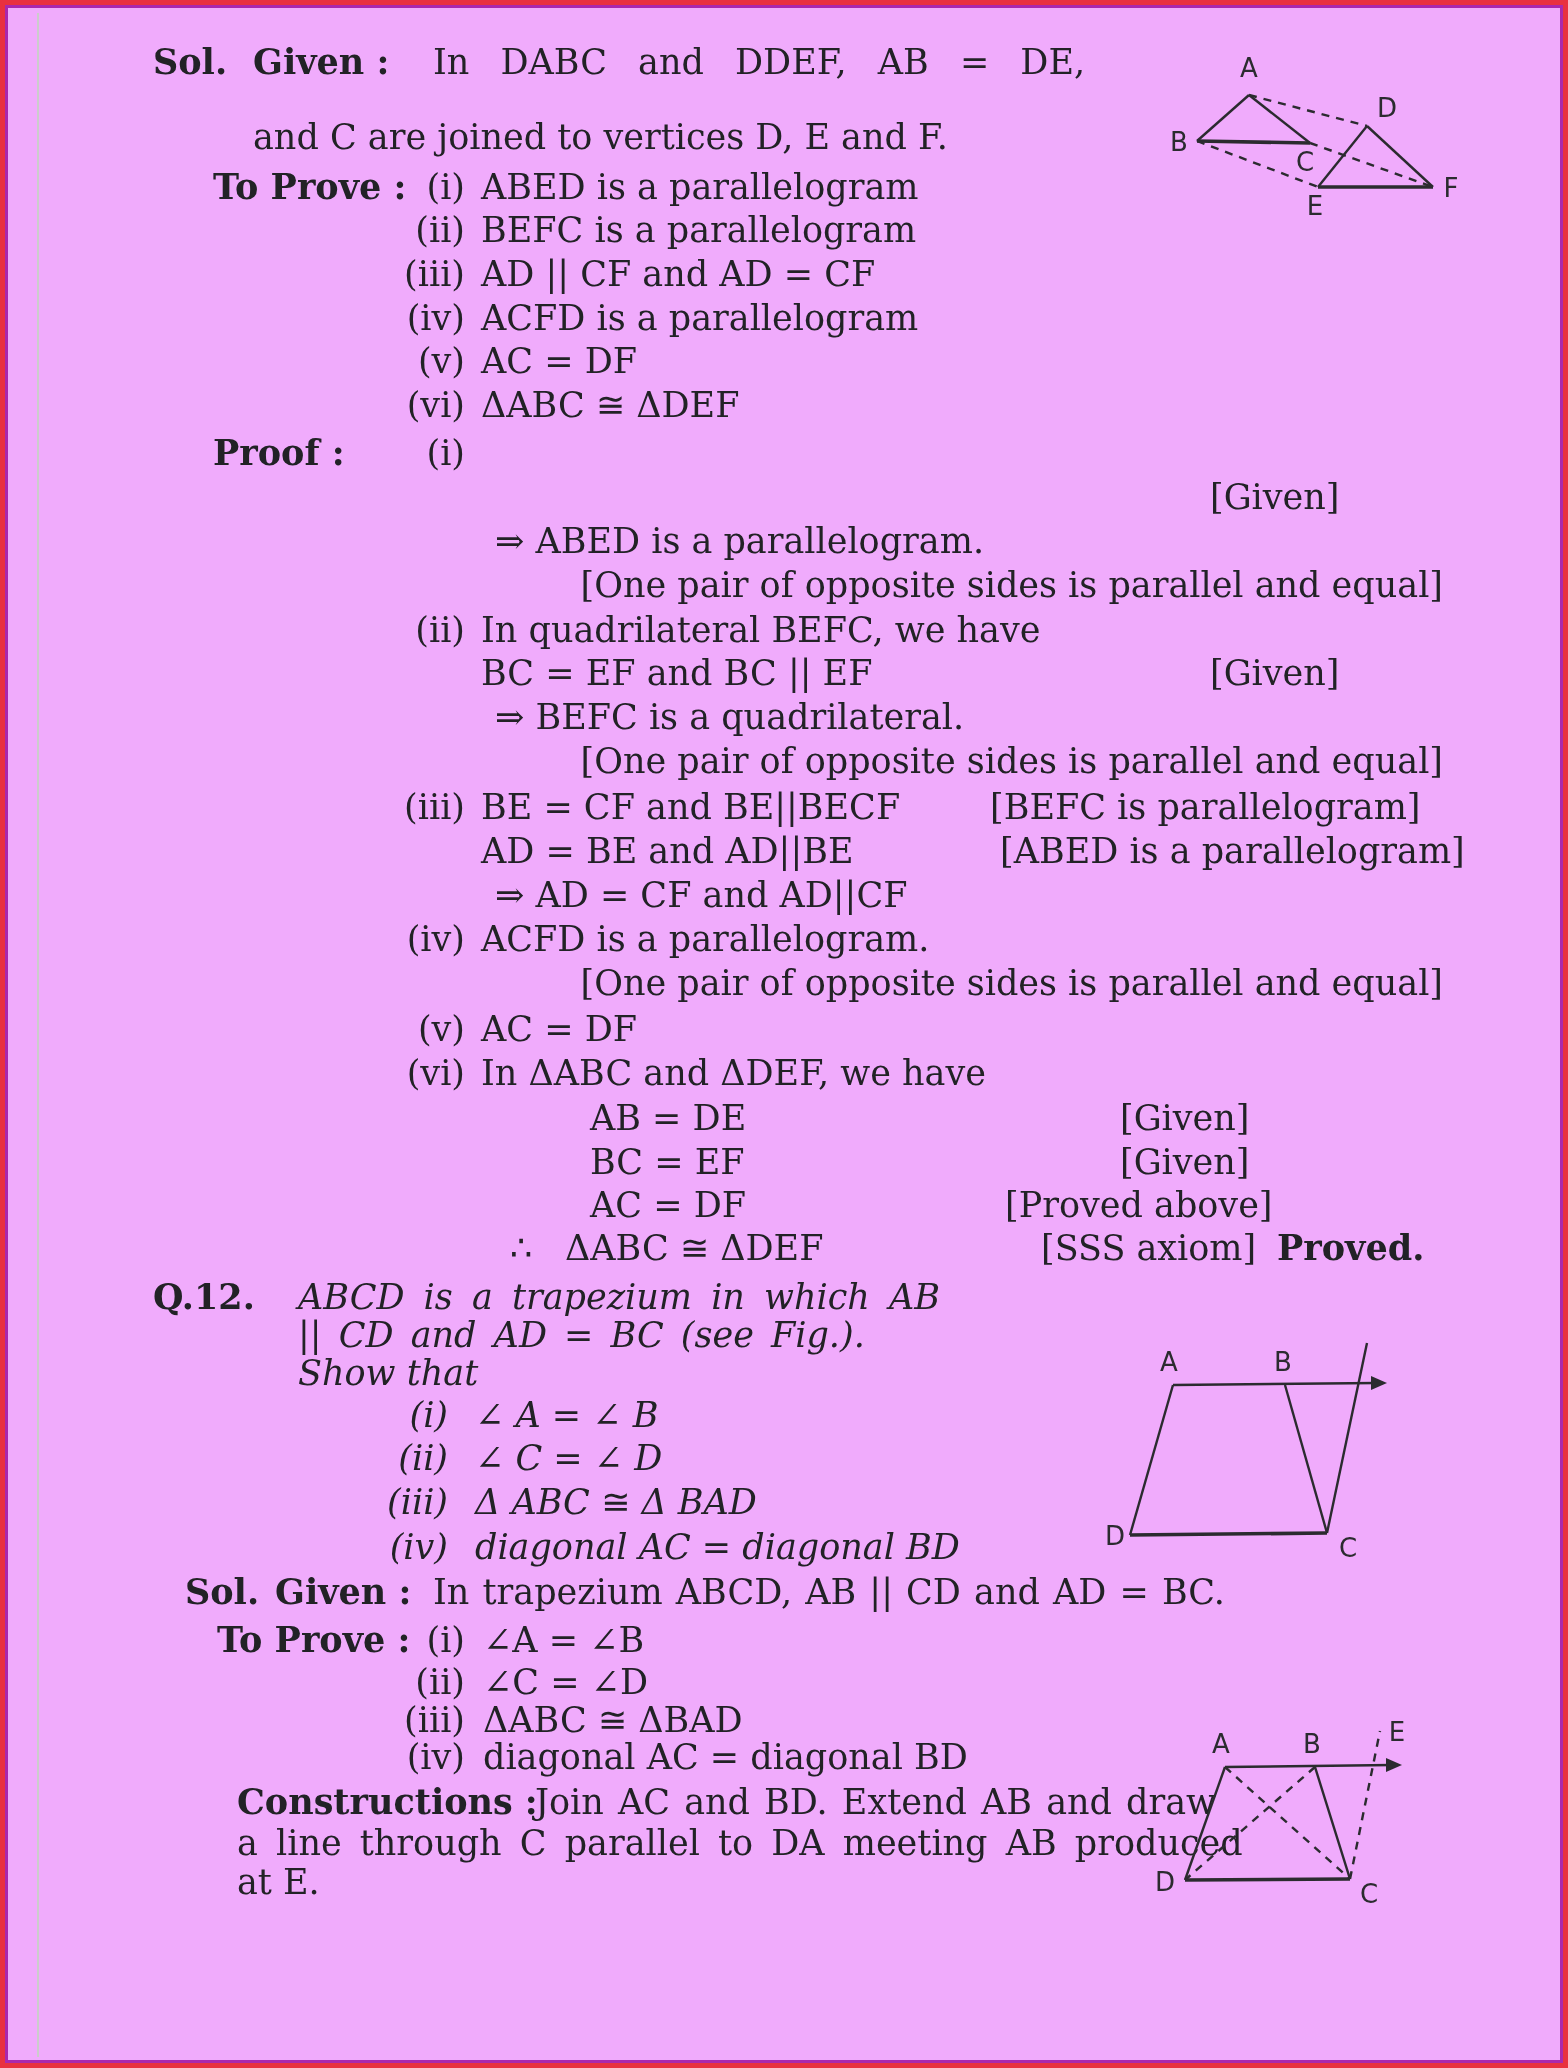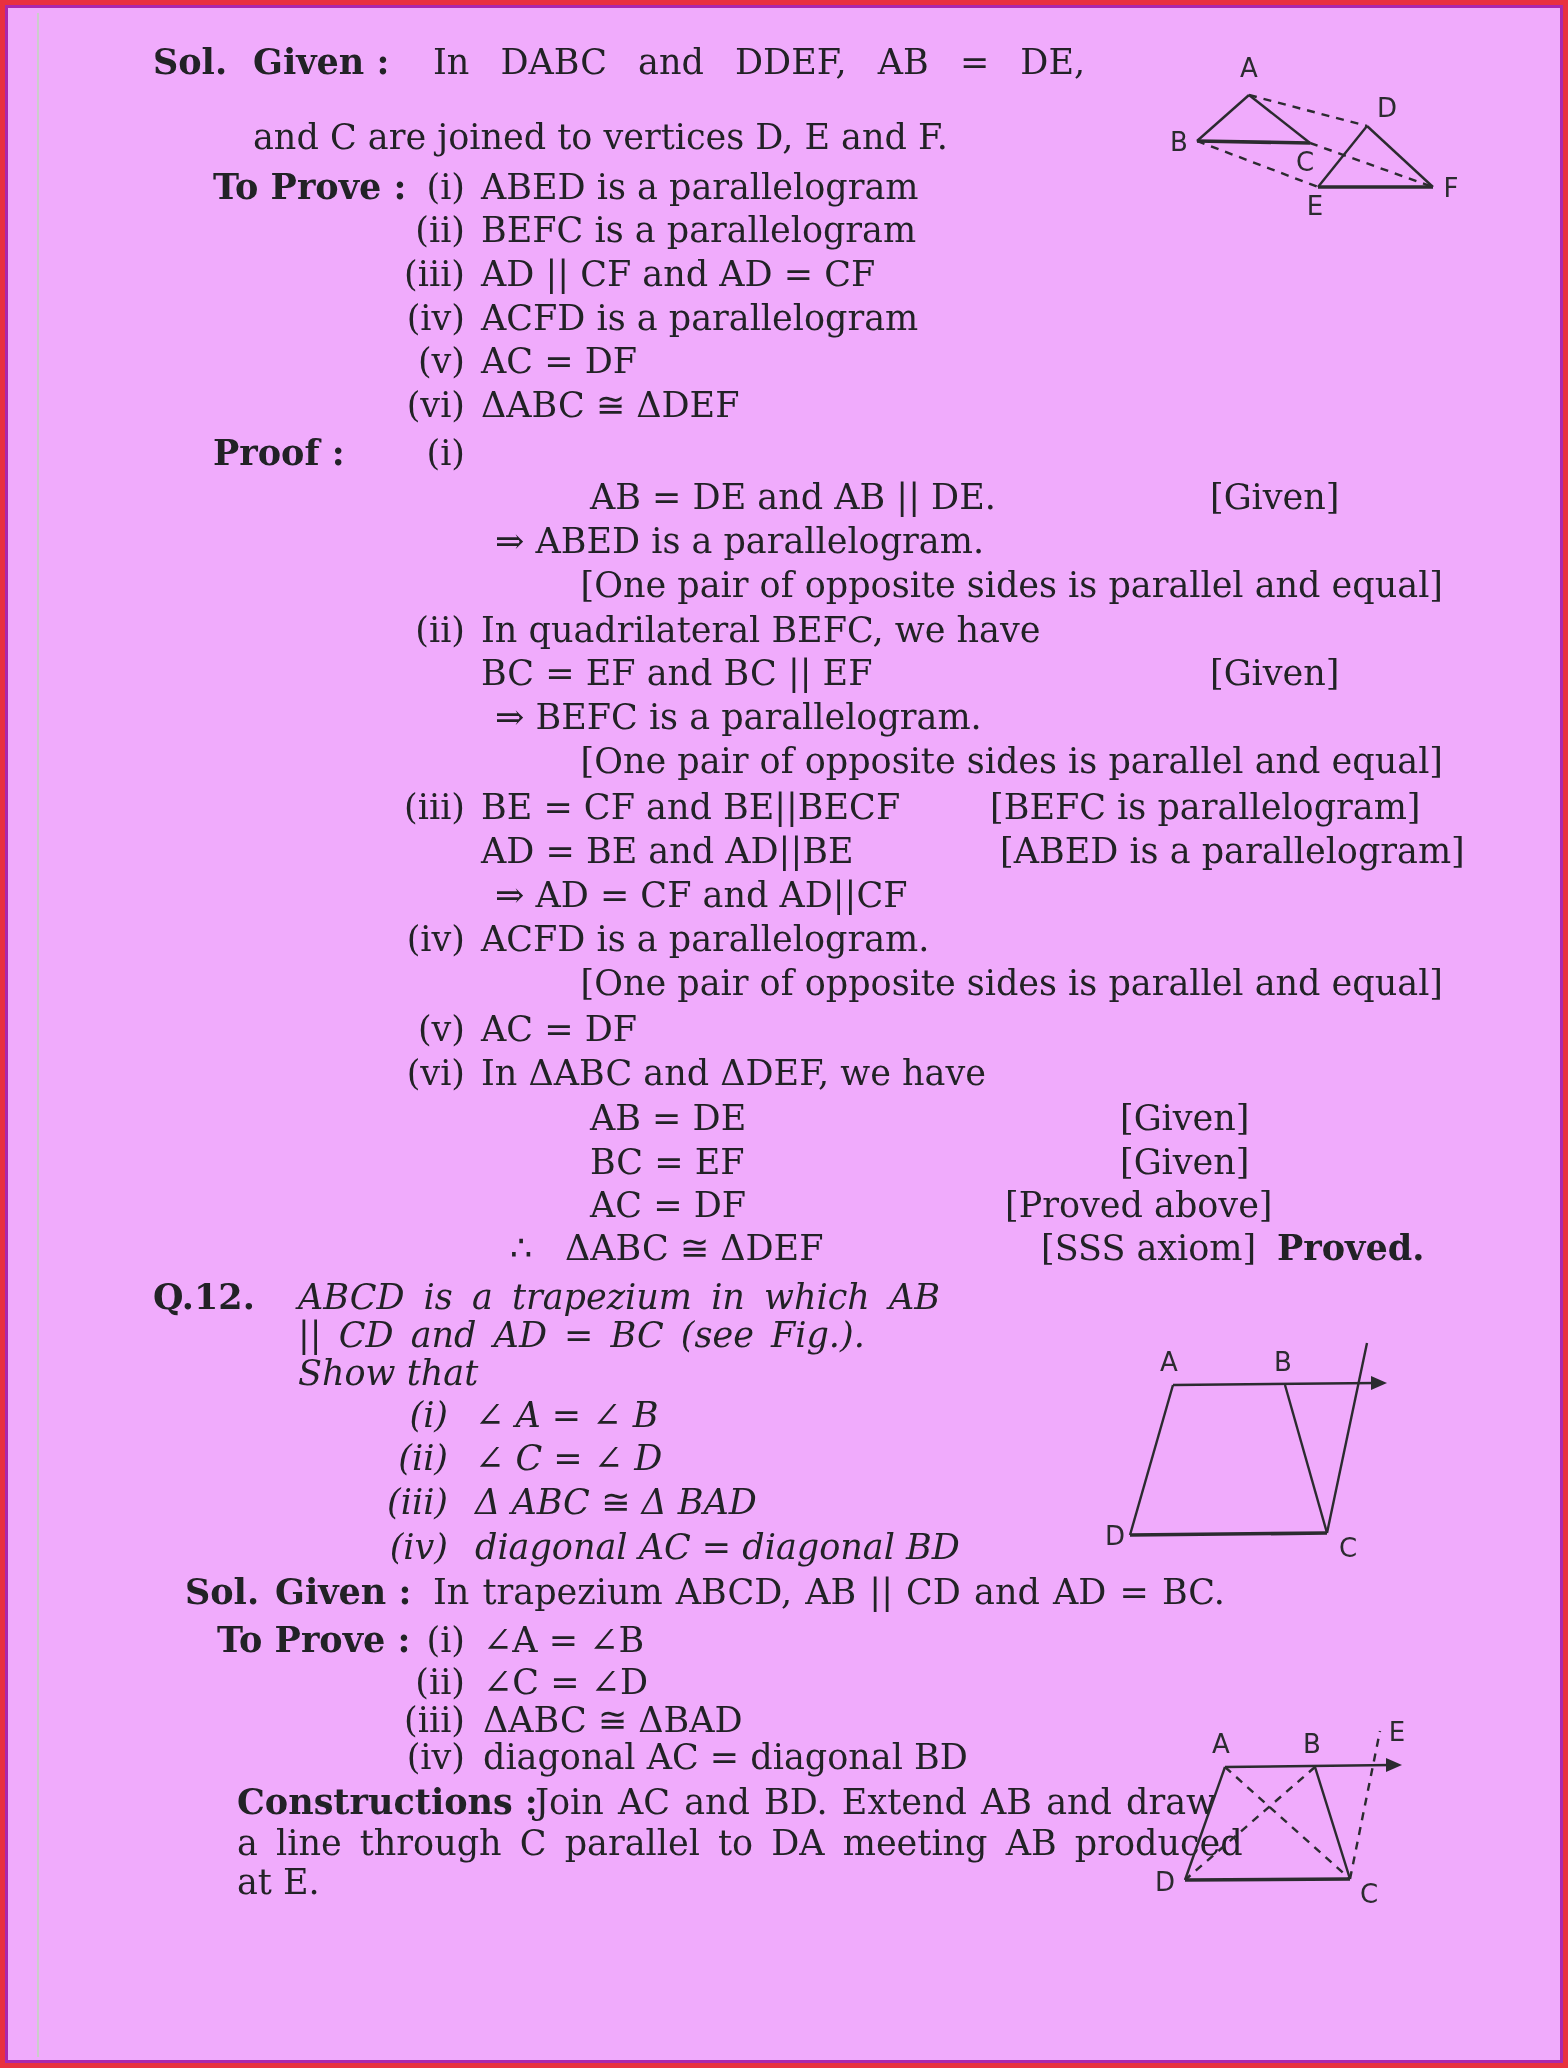--- a/index.html
+++ b/index.html
@@ -70,39 +70,38 @@
   <div class="ln" style="top:378px">
     <span class="rom">(vi)</span>
     <span style="left:476px">ΔABC ≅ ΔDEF</span>
   </div>
 
   <div class="ln" style="top:426px">
     <span class="b" style="left:208px">Proof :</span>
     <span class="rom">(i)</span>
   </div>
   <div class="ln" style="top:470px">
-    <span style="left:585px">AB = DE and AB || DE.</span>
     <span style="left:1205px">[Given]</span>
   </div>
   <div class="ln" style="top:514px">
     <span style="left:490px">⇒ ABED is a parallelogram.</span>
   </div>
   <div class="ln" style="top:558px">
     <span class="rbrak">[One pair of opposite sides is parallel and equal]</span>
   </div>
   <div class="ln" style="top:603px">
     <span class="rom">(ii)</span>
     <span style="left:476px">In quadrilateral BEFC, we have</span>
   </div>
   <div class="ln" style="top:646px">
     <span style="left:476px">BC = EF and BC || EF</span>
     <span style="left:1205px">[Given]</span>
   </div>
   <div class="ln" style="top:690px">
-    <span style="left:490px">⇒ BEFC is a parallelogram.</span>
+    <span style="left:490px">⇒ BEFC is a quadrilateral.</span>
   </div>
   <div class="ln" style="top:734px">
     <span class="rbrak">[One pair of opposite sides is parallel and equal]</span>
   </div>
   <div class="ln" style="top:780px">
     <span class="rom">(iii)</span>
     <span style="left:476px">BE = CF and BE||BECF</span>
     <span style="left:985px">[BEFC is parallelogram]</span>
   </div>
   <div class="ln" style="top:824px">

